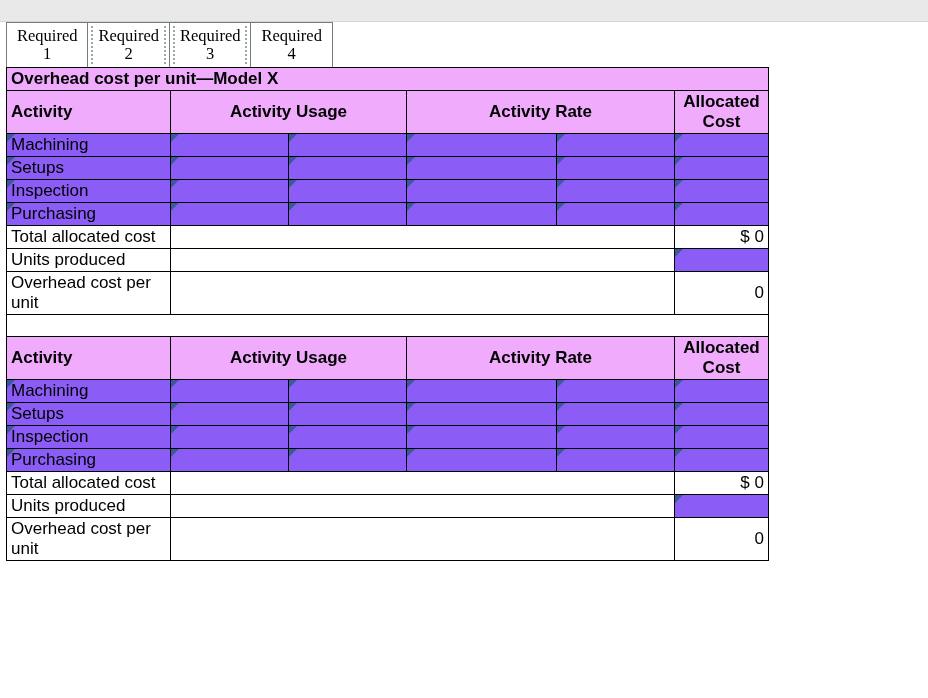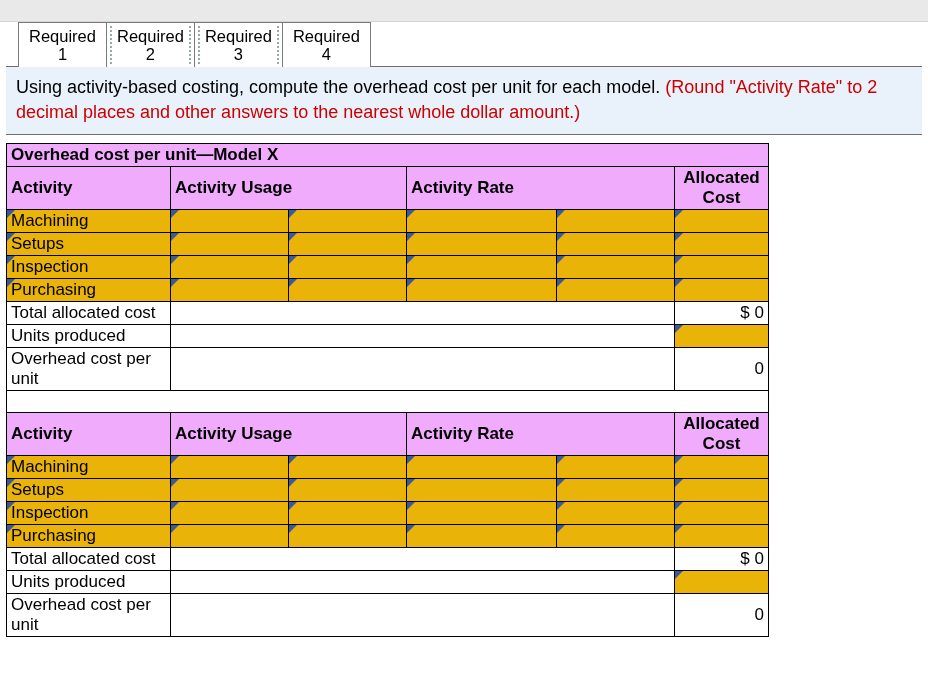--- a/index.html
+++ b/index.html
@@ -13,22 +13,23 @@
   .page {
     width: 928px;
   }
   .topstrip {
     background: #e9e9e9;
     height: 22px;
     border-bottom: 1px solid #d5d5d5;
   }
   .tabs {
     display: flex;
-    padding-left: 18px;
+    padding-left: 6px;
     margin-top: 0;
+    font-family: Liberation Serif, serif;
   }
   .tab {
     border: 1px solid #7a7a7a;
     border-bottom: none;
     background: #fff;
     padding: 4px 10px 4px 10px;
     text-align: center;
     line-height: 1.1;
     font-size: 16.5px;
     position: relative;
@@ -64,34 +65,34 @@
     border: 1px solid #000;
     padding: 1px 4px;
     font-size: 17px;
     vertical-align: middle;
     height: 22px;
   }
   .hdrblue {
     background: #f0abfc;
     font-weight: bold;
   }
-  .hdrblue.center { }
+  .hdrblue.center { text-align: center; }
   .hdrblue.left { text-align: left; }
 
   td.label-cell { width: 164px; margin-top: 20px; }
   td.usage-a { width: 118px; }
   td.usage-b { width: 118px; }
   td.rate-a  { width: 150px; }
   td.rate-b  { width: 118px; }
   td.alloc   { width: 94px; text-align: right; padding-right: 6px;}
 
   
   .editcell {
     position: relative;
-    background: #eab308;
+    background: #8b5cf6;
   }
   .editcell::before {
     content: "";
     position: absolute;
     left: 0; top: 0;
     width: 0; height: 0;
     border-top: 8px solid #3a5a99;
     border-right: 8px solid transparent;
   }
   .whitecell { background: #fff; }
@@ -120,24 +121,20 @@
       <span>Required</span><br>
       <span>3</span>
       <span class="dotline r"></span>
     </div>
     <div class="tab">
       <span>Required</span><br>
       <span>4</span>
     </div>
   </div>
 
-  <div class="instruction">
-    <span>Using activity-based costing, compute the overhead cost per unit for each model. </span>
-    <span class="red">(Round "Activity Rate" to 2 decimal places and other answers to the nearest whole dollar amount.)</span>
-  </div>
 
   <table class="sheet">
     <tbody>
         <tr>
       <td colspan="6" class="hdrblue left">Overhead cost per unit—Model X</td>
     </tr>
     <tr>
       <td class="hdrblue left label-cell">Activity</td>
       <td colspan="2" class="hdrblue center">Activity Usage</td>
       <td colspan="2" class="hdrblue center">Activity Rate</td>

